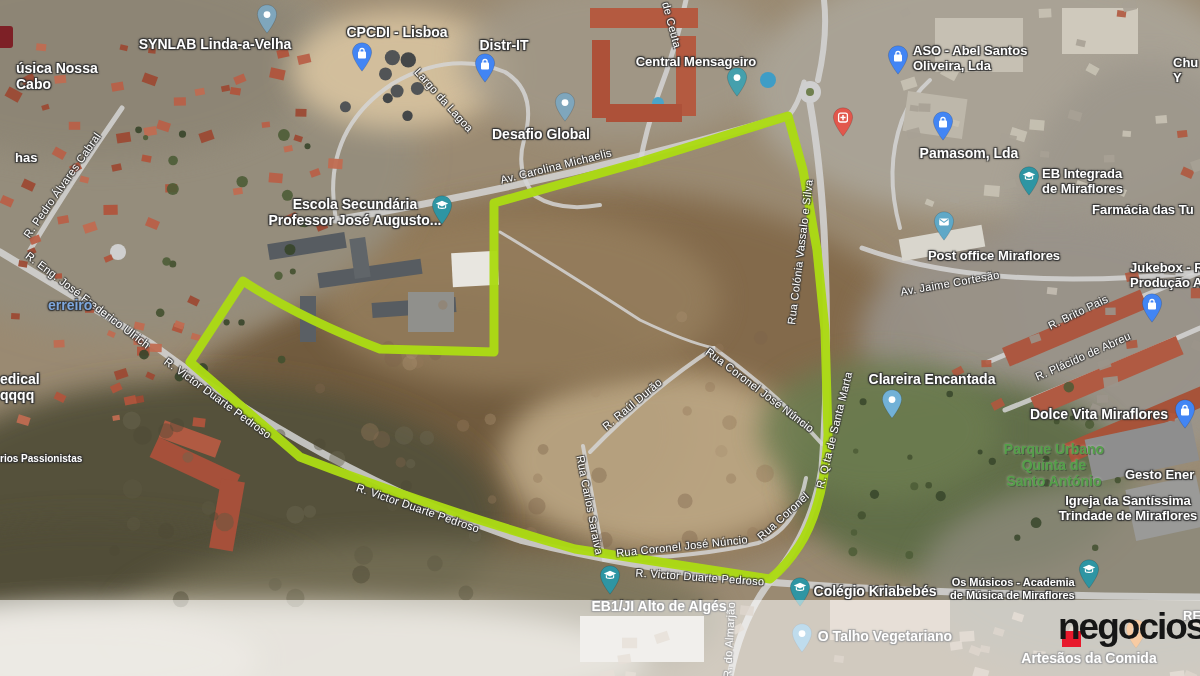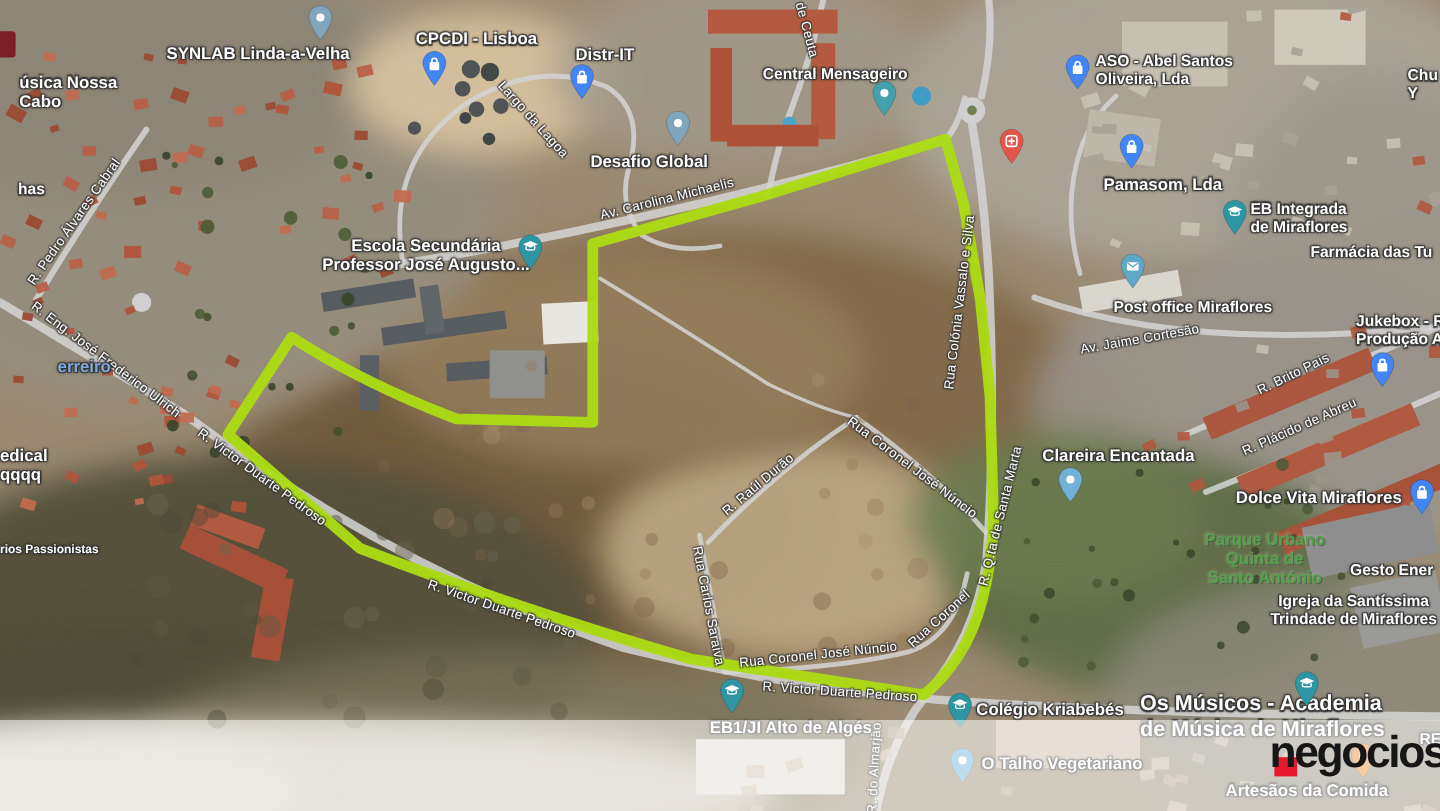--- a/index.html
+++ b/index.html
@@ -446,21 +446,21 @@
       </div>
       <div class="poi" style="left: 659px; top: 598px; font-size: 14px; transform: translateX(-50%); text-align: center;">
         <div>EB1/JI Alto de Algés</div>
       </div>
       <div class="poi" style="left: 875px; top: 583px; font-size: 14px; transform: translateX(-50%); text-align: center;">
         <div>Colégio Kriabebés</div>
       </div>
       <div class="poi" style="left: 885px; top: 628px; font-size: 14px; transform: translateX(-50%); text-align: center;">
         <div>O Talho Vegetariano</div>
       </div>
-      <div class="poi" style="left: 950px; top: 576px; font-size: 18px;">
+      <div class="poi" style="left: 950px; top: 576px; font-size: 11px; text-align: right;">
         <div>Os Músicos - Academia</div>
         <div>de Música de Miraflores</div>
       </div>
       <div class="poi" style="left: 1089px; top: 650px; font-size: 14px; transform: translateX(-50%); text-align: center;">
         <div>Artesãos da Comida</div>
       </div>
       <div class="poi" style="left: 1183px; top: 609px; font-size: 13px;">
         <div>RE</div>
       </div>
       <div class="poi" style="left: 0px; top: 453px; font-size: 10px;">

